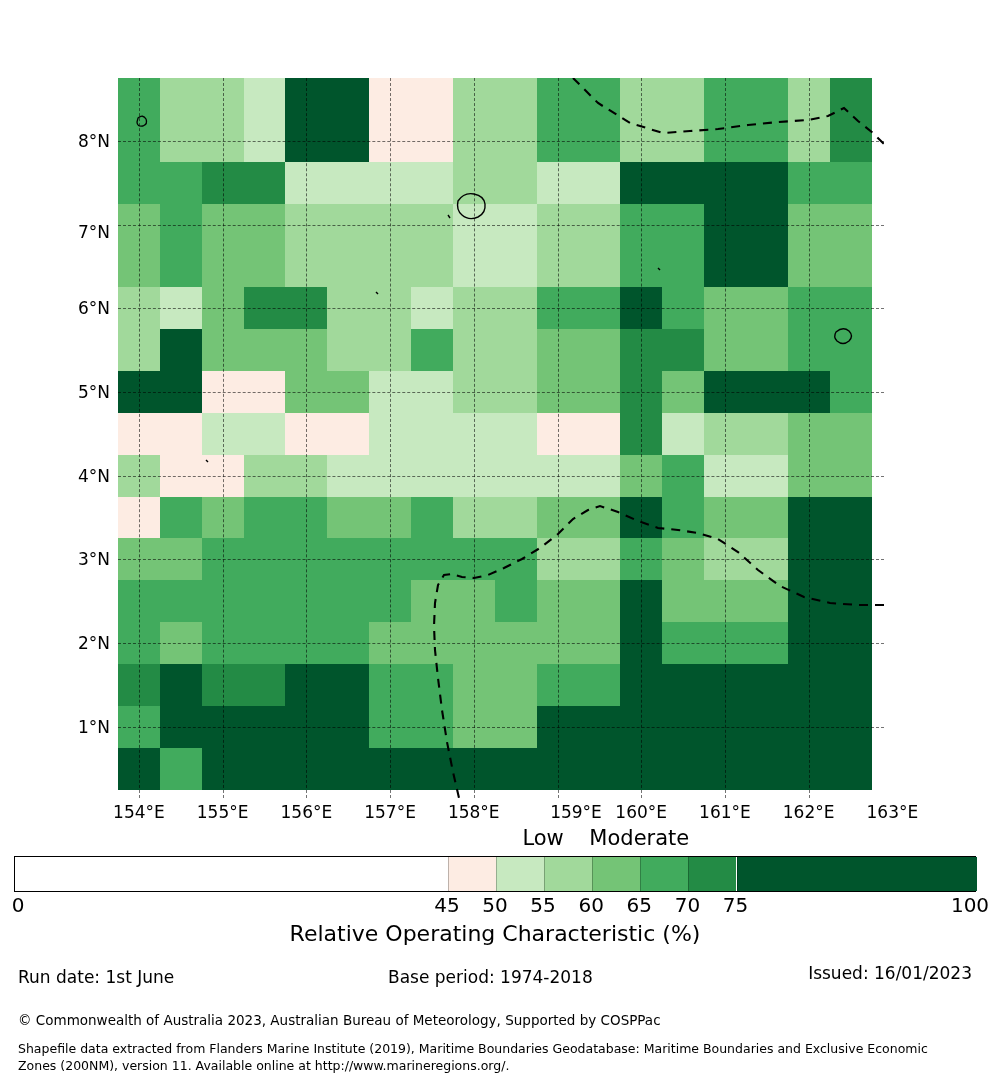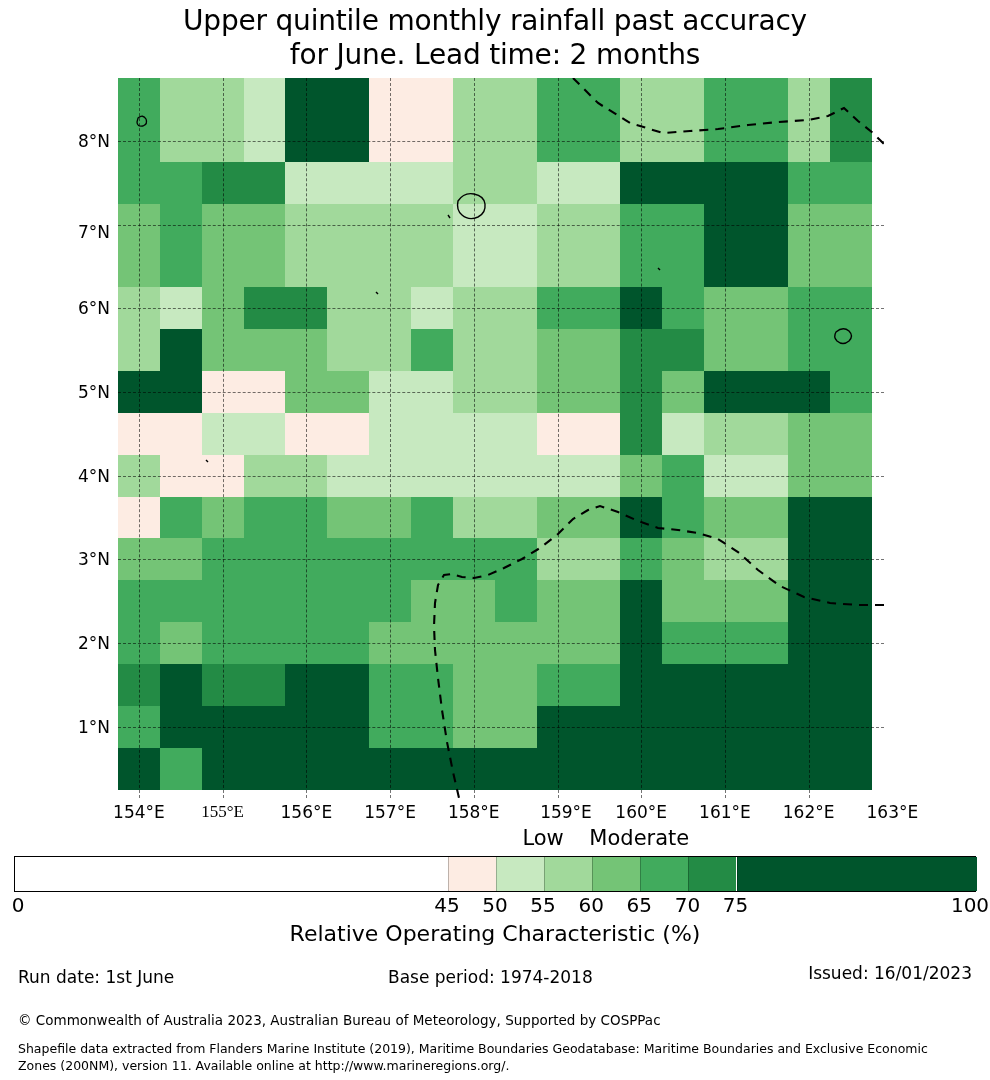--- a/index.html
+++ b/index.html
@@ -72,24 +72,20 @@
   .f-issued{position:absolute;right:18px;top:-4px;font-size:17px;line-height:22px;}
   .f-source{position:absolute;left:18px;top:24px;font-size:15.5px;line-height:20px;}
   .f-copy{position:absolute;left:18px;top:45px;font-size:13.5px;line-height:18px;}
   .f-shape{position:absolute;left:18px;top:74px;width:950px;font-size:12.5px;line-height:17px;}
 </style>
 </head>
 <body>
 
 <div id="figure">
 
-  <div class="title">
-    <div>Upper quintile monthly rainfall past accuracy</div>
-    <div>for June. Lead time: 2 months</div>
-  </div>
 
   <div id="map-axes">
     <div id="grid-layer">
         <div class="cell" style="left: 0px; top: -41.8605px; width: 42.4579px; height: 42.4605px; background: rgb(199, 233, 192);"></div>
         <div class="cell" style="left: 41.8579px; top: -41.8605px; width: 42.4579px; height: 42.4605px; background: rgb(199, 233, 192);"></div>
         <div class="cell" style="left: 83.7158px; top: -41.8605px; width: 42.4579px; height: 42.4605px; background: rgb(253, 236, 227);"></div>
         <div class="cell" style="left: 125.574px; top: -41.8605px; width: 42.4579px; height: 42.4605px; background: rgb(253, 236, 227);"></div>
         <div class="cell" style="left: 167.432px; top: -41.8605px; width: 42.4579px; height: 42.4605px; background: rgb(0, 85, 44);"></div>
         <div class="cell" style="left: 209.29px; top: -41.8605px; width: 42.4579px; height: 42.4605px; background: rgb(0, 85, 44);"></div>
         <div class="cell" style="left: 251.148px; top: -41.8605px; width: 42.4579px; height: 42.4605px; background: rgb(253, 236, 227);"></div>
@@ -452,25 +448,25 @@
       <div class="ytick" style="top: 557.116px;">2°N</div>
       <div class="ytick" style="top: 473.395px;">3°N</div>
       <div class="ytick" style="top: 389.674px;">4°N</div>
       <div class="ytick" style="top: 305.953px;">5°N</div>
       <div class="ytick" style="top: 222.233px;">6°N</div>
       <div class="ytick" style="top: 146px;">7°N</div>
       <div class="ytick" style="top: 54.7907px;">8°N</div>
     </div>
   <div id="xtick-wrap">
       <div class="xtick" style="left: 20.929px;">154°E</div>
-      <div class="xtick" style="left: 104.645px; font-family: Liberation Serif, serif;">155°E</div>
+      <div class="xtick" style="left: 104.645px;">155°E</div>
       <div class="xtick" style="left: 188.361px;">156°E</div>
       <div class="xtick" style="left: 272.077px;">157°E</div>
       <div class="xtick" style="left: 355.792px;">158°E</div>
-      <div class="xtick" style="left: 448px;">159°E</div>
+      <div class="xtick" style="left: 458px;">159°E</div>
       <div class="xtick" style="left: 523.224px;">160°E</div>
       <div class="xtick" style="left: 606.94px;">161°E</div>
       <div class="xtick" style="left: 690.656px;">162°E</div>
       <div class="xtick" style="left: 774.372px;">163°E</div>
     </div>
 
   <div id="cbar-cats">
       <div class="cbar-cat" style="left: 639.3px;">Moderate</div>
       <div class="cbar-cat" style="left: 543.1px;">Low</div>
     </div>

